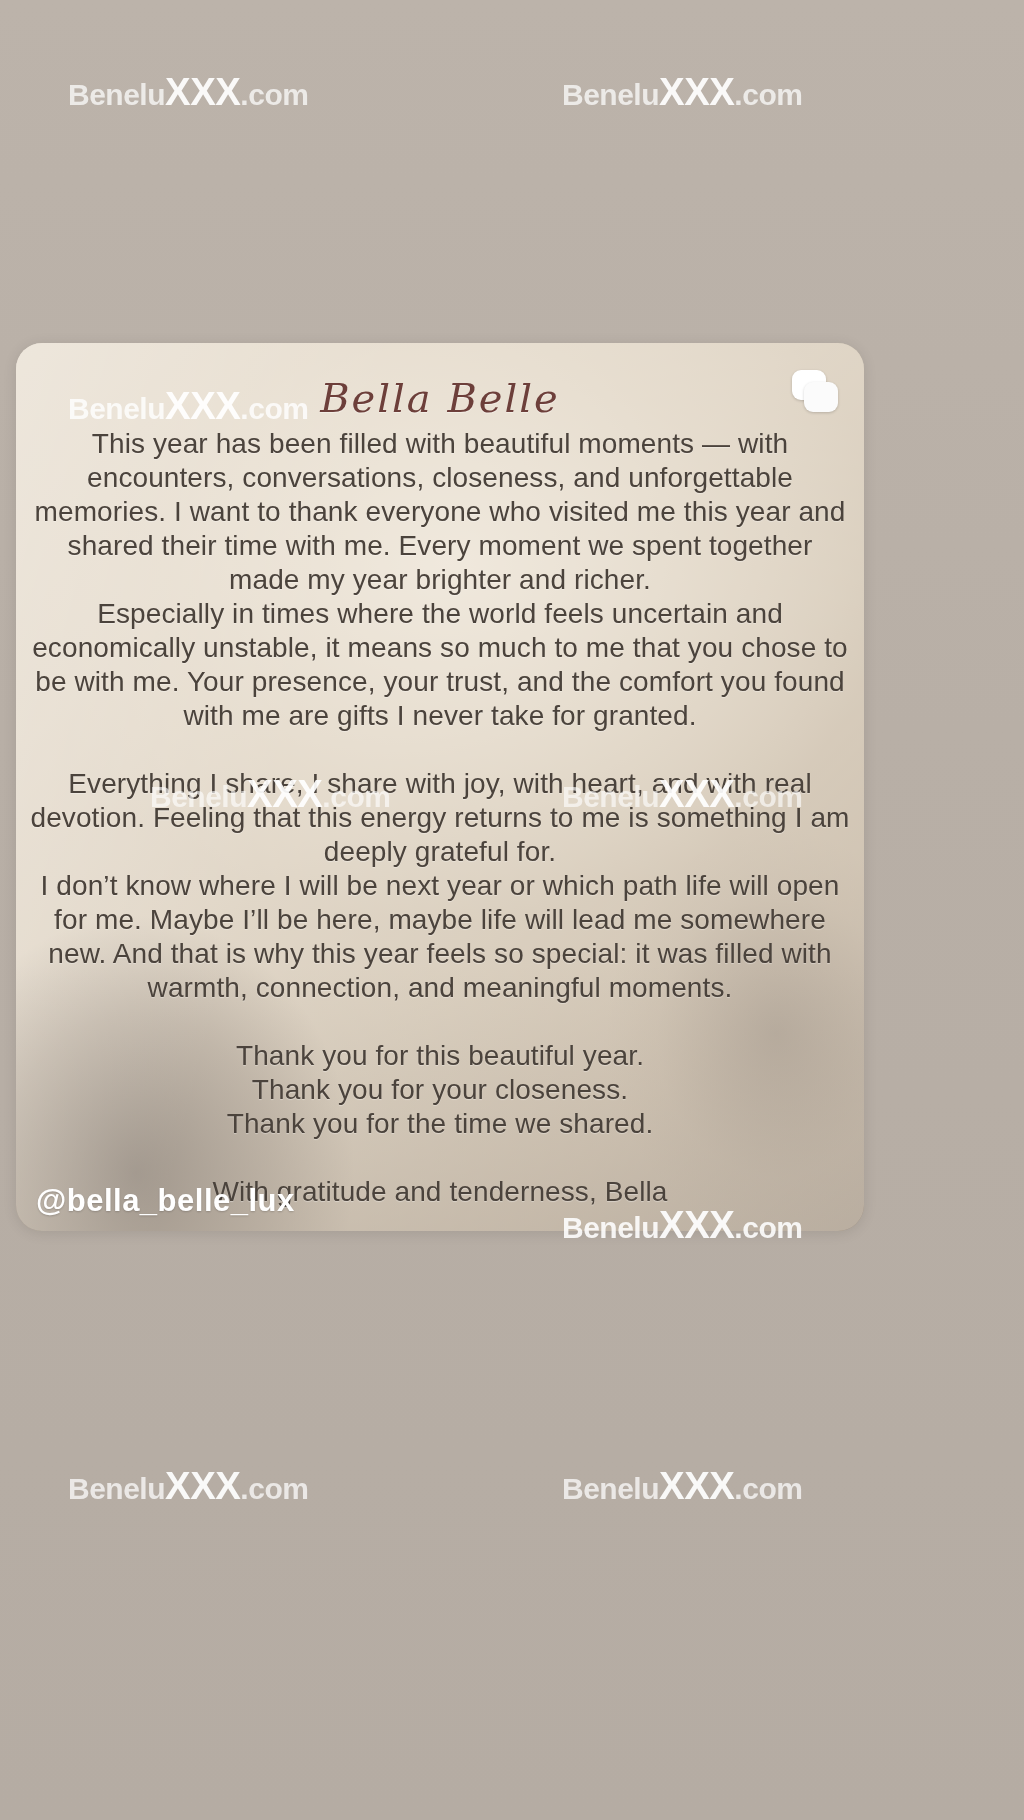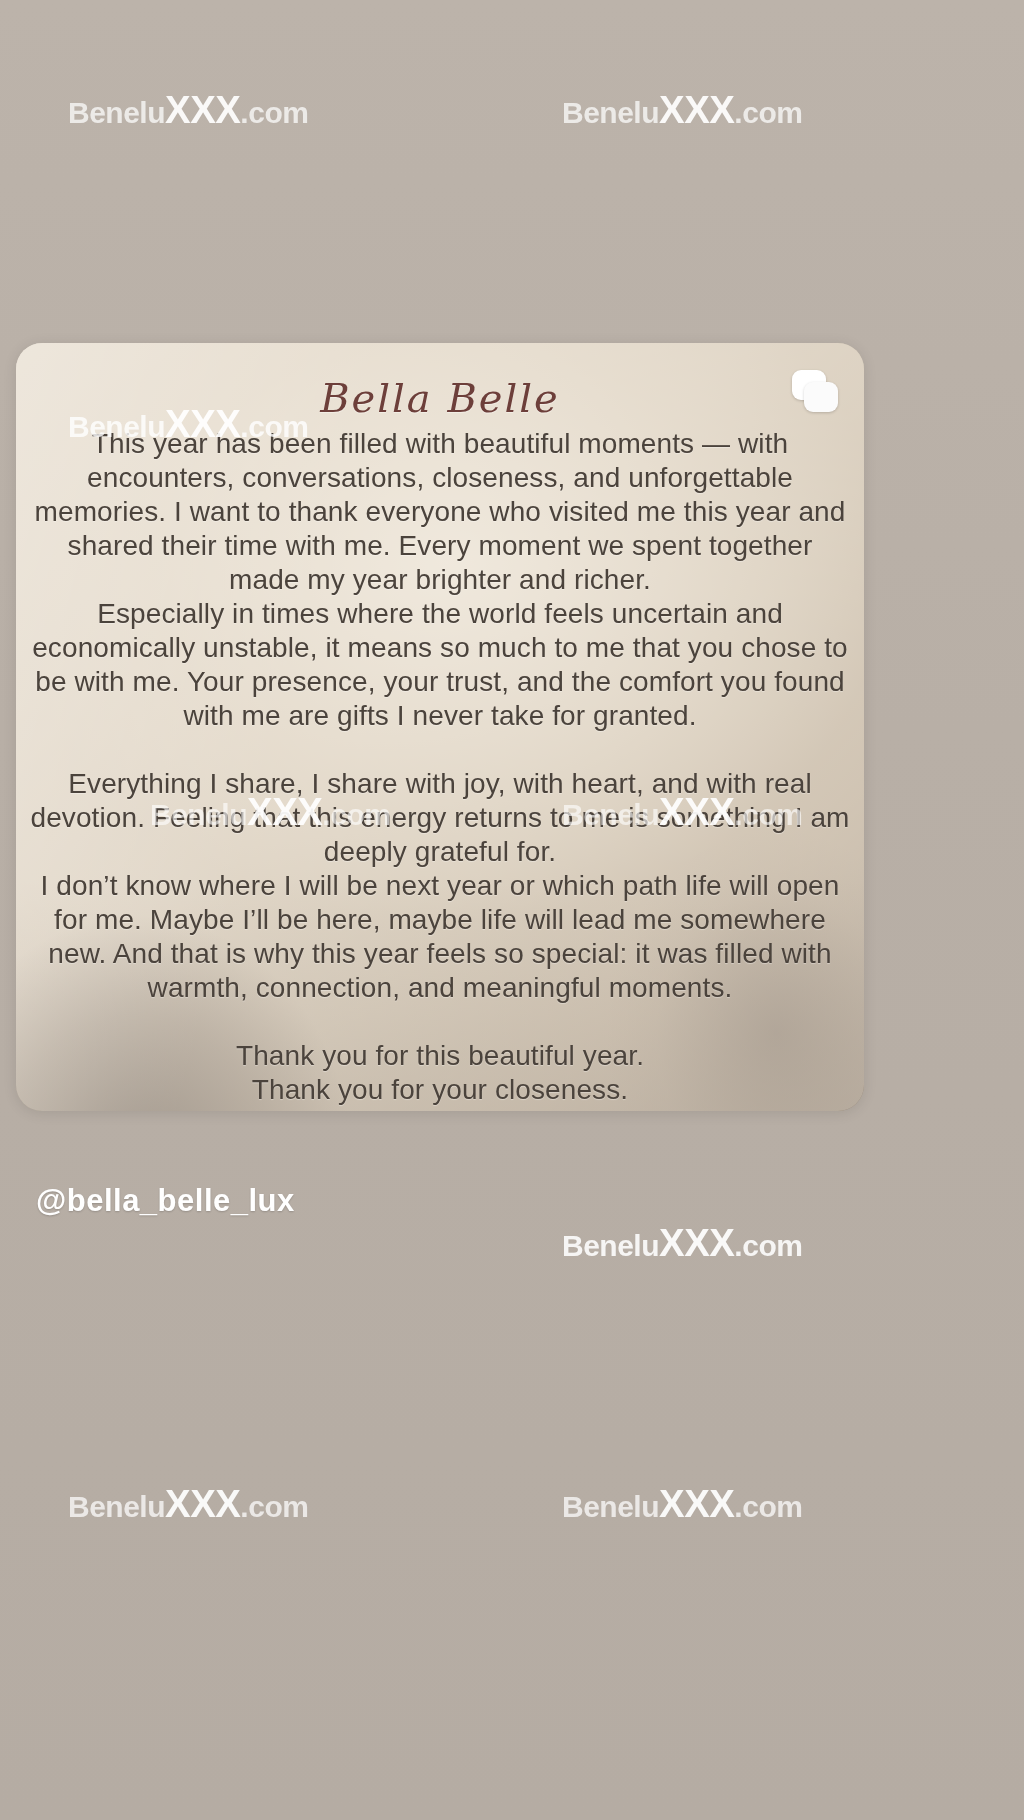--- a/index.html
+++ b/index.html
@@ -19,21 +19,20 @@
   
   .wm {
     position: absolute;
     font-family: "Liberation Sans", sans-serif;
     font-weight: bold;
     color: rgba(255,255,255,0.72);
     letter-spacing: -0.5px;
     white-space: nowrap;
     user-select: none;
     pointer-events: none;
-    margin-top: 18px;
   }
   .wm .big {
     font-size: 1.28em;
     color: rgba(255,255,255,0.92);
   }
   .wm-tl { left: 68px;  top: 70px;  font-size: 30px; }
   .wm-tr { left: 562px; top: 70px;  font-size: 30px; }
   .wm-bl { left: 68px;  top: 1464px; font-size: 30px; }
   .wm-br { left: 562px; top: 1464px; font-size: 30px; }
 
@@ -42,21 +41,21 @@
   .wm-card-mid-a { left: 150px; top: 772px;  font-size: 30px; color: rgba(255,255,255,0.62); }
   .wm-card-mid-b { left: 562px; top: 772px;  font-size: 30px; color: rgba(255,255,255,0.62); }
   .wm-card-bot   { left: 562px; top: 1203px; font-size: 30px; color: rgba(255,255,255,0.88); }
 
   
   #story-card {
     position: absolute;
     left: 16px;
     top: 343px;
     width: 848px;
-    height: 768px;
+    height: 888px;
     border-radius: 26px;
     overflow: hidden;
     box-shadow: 0 2px 14px rgba(0,0,0,0.10);
   }
 
   
   .card-photo {
     position: absolute;
     inset: 0;
     background:

